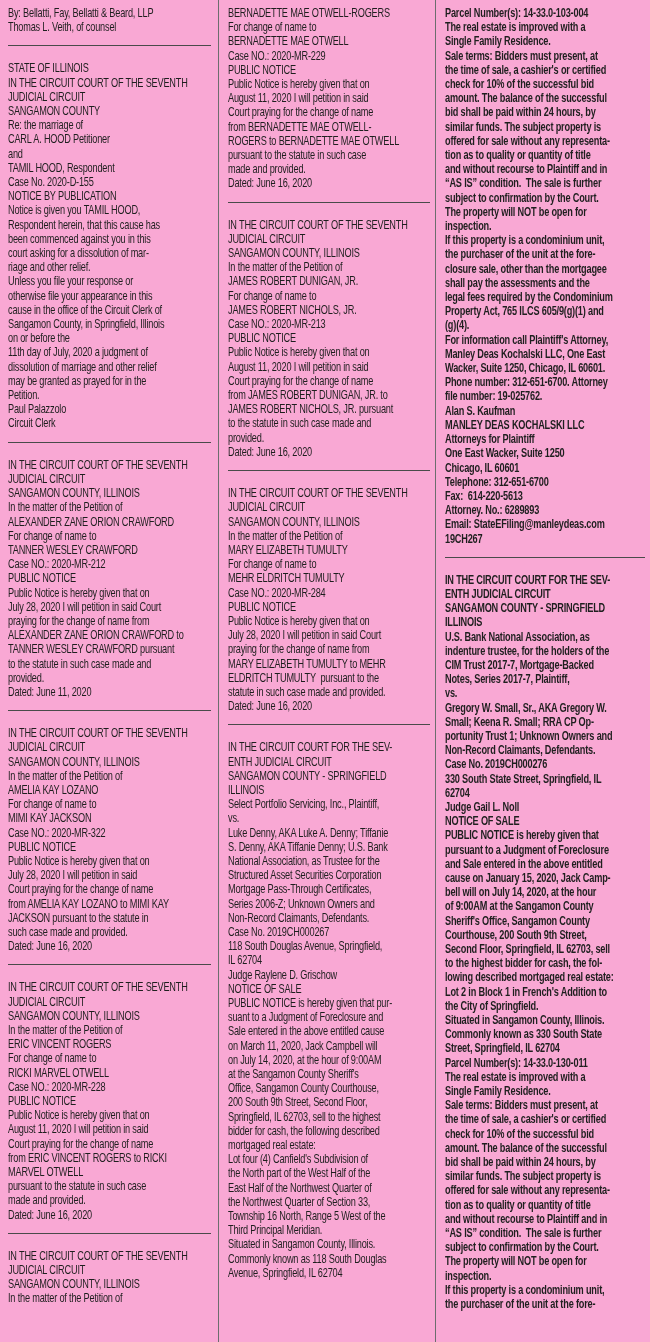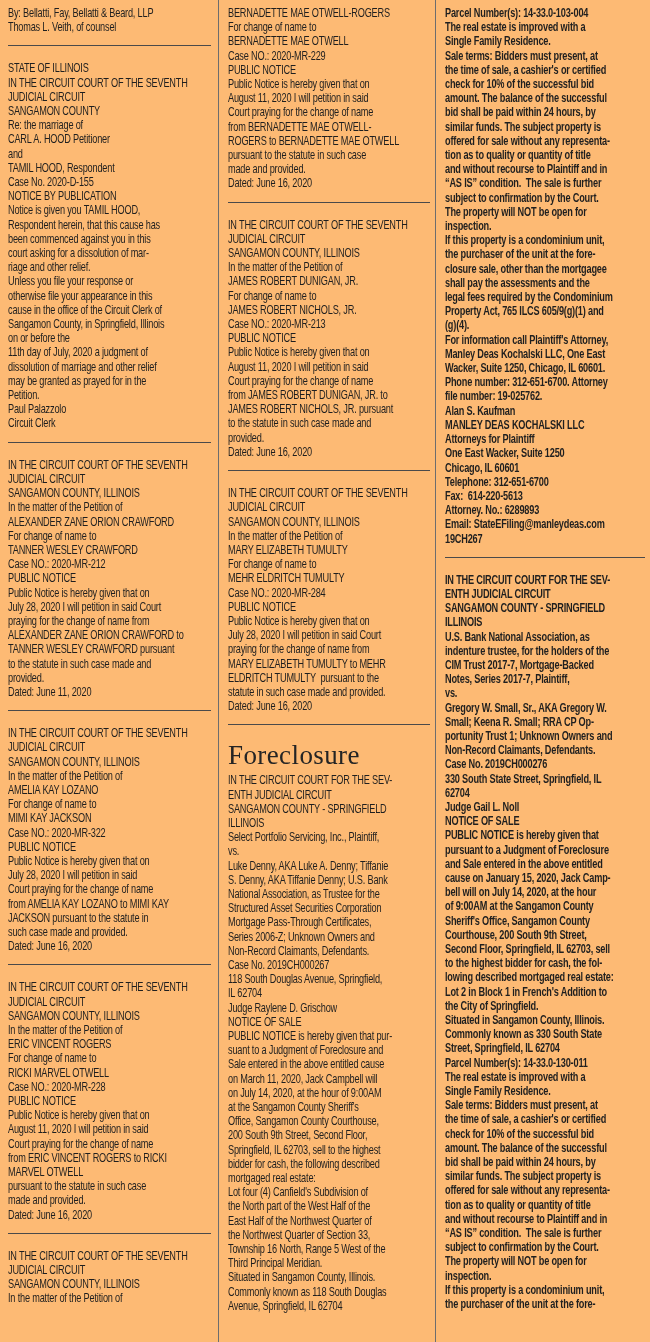--- a/index.html
+++ b/index.html
@@ -4,21 +4,21 @@
 <style>
   html, body {
     margin: 0;
     padding: 0;
     background: #ffffff;
   }
   .page {
     position: relative;
     width: 650px;
     height: 1342px;
-    background: #fdba74;
+    background: #f9a8d4;
     display: flex;
     overflow: hidden;
     font-family: "Liberation Sans", sans-serif;
     color: #1f1f1f;
   }
   .col {
     box-sizing: border-box;
     overflow: hidden;
     padding-top: 6px;
   }
@@ -195,21 +195,20 @@
 Case NO.: 2020-MR-284
 PUBLIC NOTICE
 Public Notice is hereby given that on
 July 28, 2020 I will petition in said Court
 praying for the change of name from
 MARY ELIZABETH TUMULTY to MEHR
 ELDRITCH TUMULTY  pursuant to the
 statute in such case made and provided.
 Dated: June 16, 2020</div>
     <hr class="rule">
-    <h2 class="section-heading">Foreclosure</h2>
     <div class="notice">IN THE CIRCUIT COURT FOR THE SEV-
 ENTH JUDICIAL CIRCUIT
 SANGAMON COUNTY - SPRINGFIELD
 ILLINOIS
 Select Portfolio Servicing, Inc., Plaintiff,
 vs.
 Luke Denny, AKA Luke A. Denny; Tiffanie
 S. Denny, AKA Tiffanie Denny; U.S. Bank
 National Association, as Trustee for the
 Structured Asset Securities Corporation

